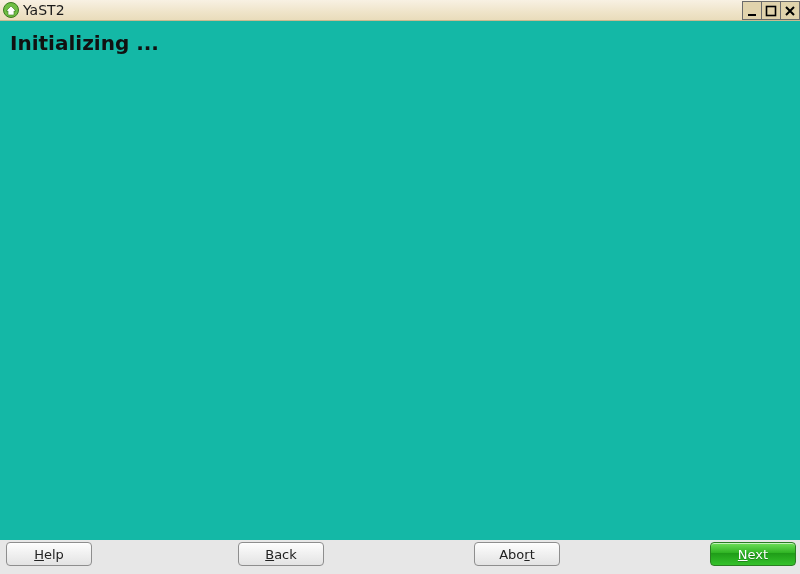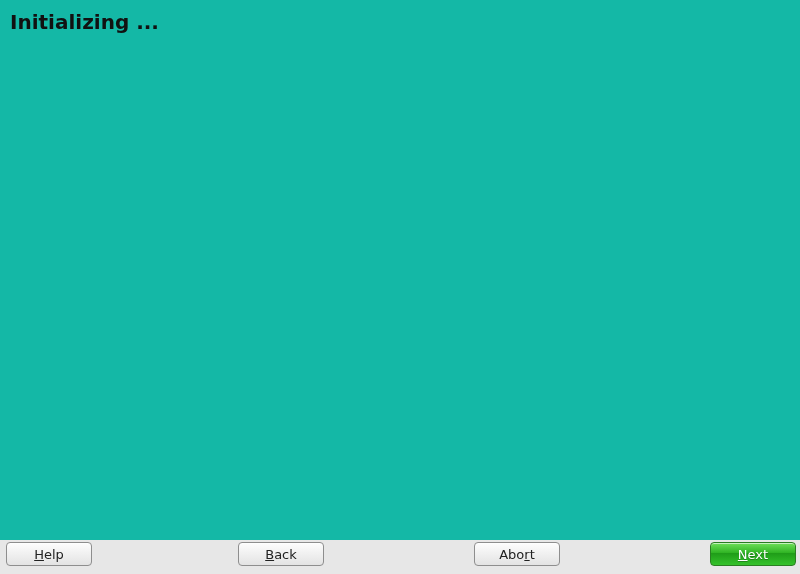--- a/index.html
+++ b/index.html
@@ -105,20 +105,46 @@
   #btn-back { left: 238px; bottom: 8px; width: 86px; }
   #btn-abort{ left: 474px; bottom: 8px; width: 86px; }
   #btn-next { left: 710px; bottom: 8px; width: 86px; }
   .btn .pre, .btn .mn, .btn .post { pointer-events:none; }
 </style>
 </head>
 <body>
 
 <div class="window">
 
+  <div class="titlebar">
+    <span class="titlebar-icon">
+      <svg width="16" height="16" viewBox="0 0 16 16">
+        <circle cx="8" cy="8" r="7.5" fill="#6fbf44" stroke="#3a7a1f" stroke-width="1"></circle>
+        <path d="M3 9 L8 4 L13 9 L11 9 L11 13 L5 13 L5 9 Z" fill="#ffffff" stroke="#3a7a1f" stroke-width="0.6"></path>
+      </svg>
+    </span>
+    <span class="titlebar-title">YaST2</span>
+    <div class="titlebar-controls">
+      <div class="tb-btn">
+        <svg width="12" height="12" viewBox="0 0 12 12">
+            <rect x="2" y="9" width="8" height="2" fill="#000"></rect>
+          </svg>
+      </div>
+      <div class="tb-btn">
+        <svg width="12" height="12" viewBox="0 0 12 12">
+            <rect x="1.5" y="1.5" width="9" height="9" fill="none" stroke="#000" stroke-width="1.6"></rect>
+          </svg>
+      </div>
+      <div class="tb-btn">
+        <svg width="12" height="12" viewBox="0 0 12 12">
+            <path d="M2 2 L10 10 M10 2 L2 10" stroke="#000" stroke-width="2"></path>
+          </svg>
+      </div>
+    </div>
+  </div>
 
   <div class="content">
     <div class="heading">Initializing ...</div>
   </div>
 
   <div class="button-bar">
     <div id="btn-help" class="btn">
       <span class="pre"></span>
         <span class="mn">H</span>
         <span class="post">elp</span>

